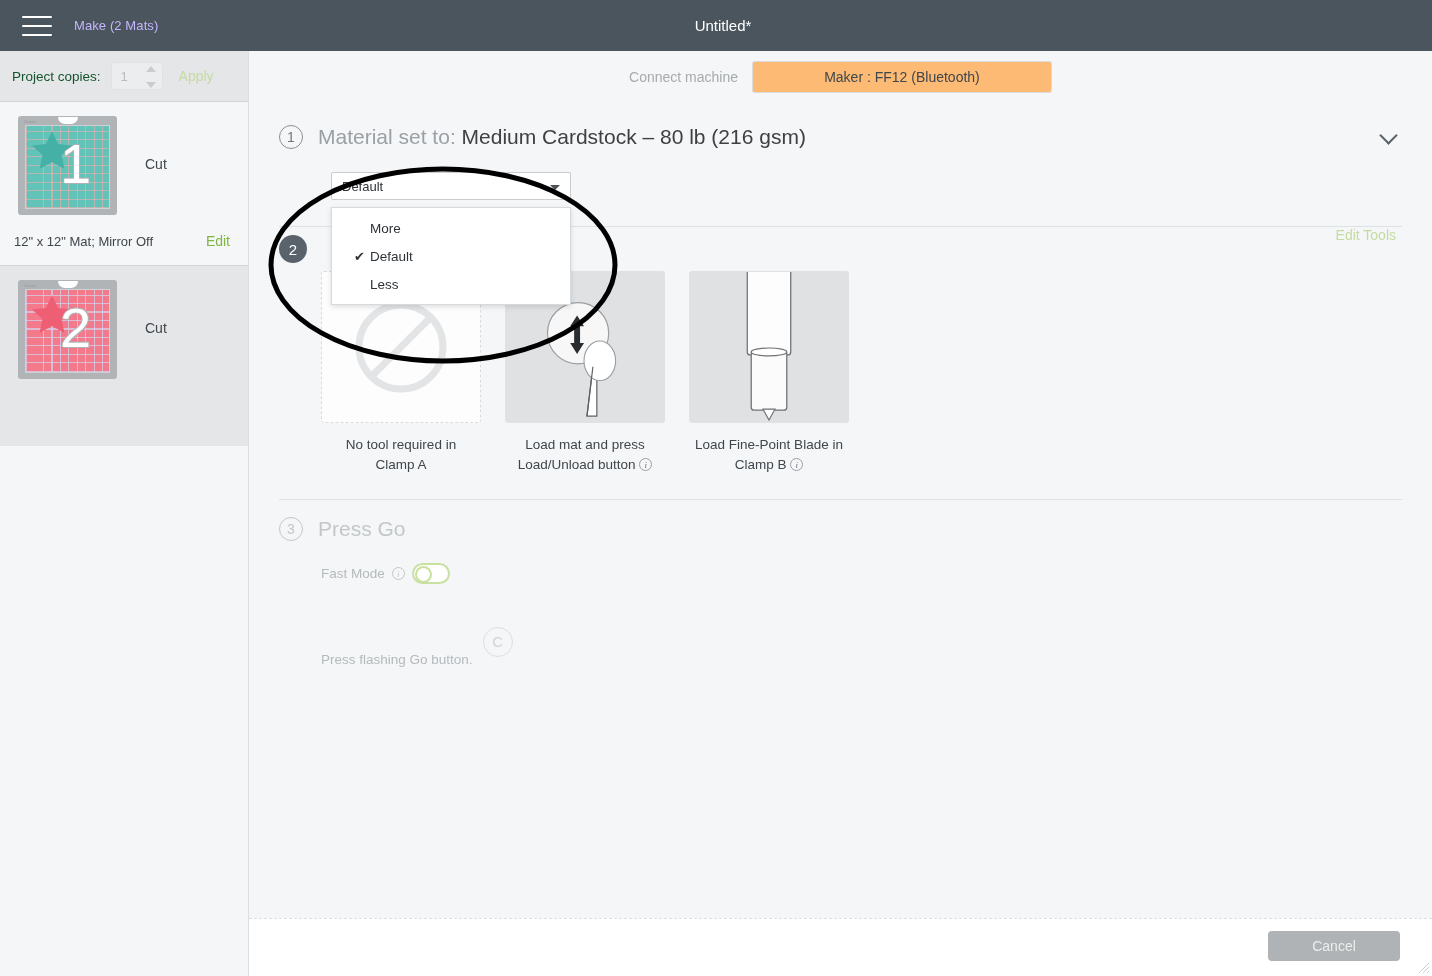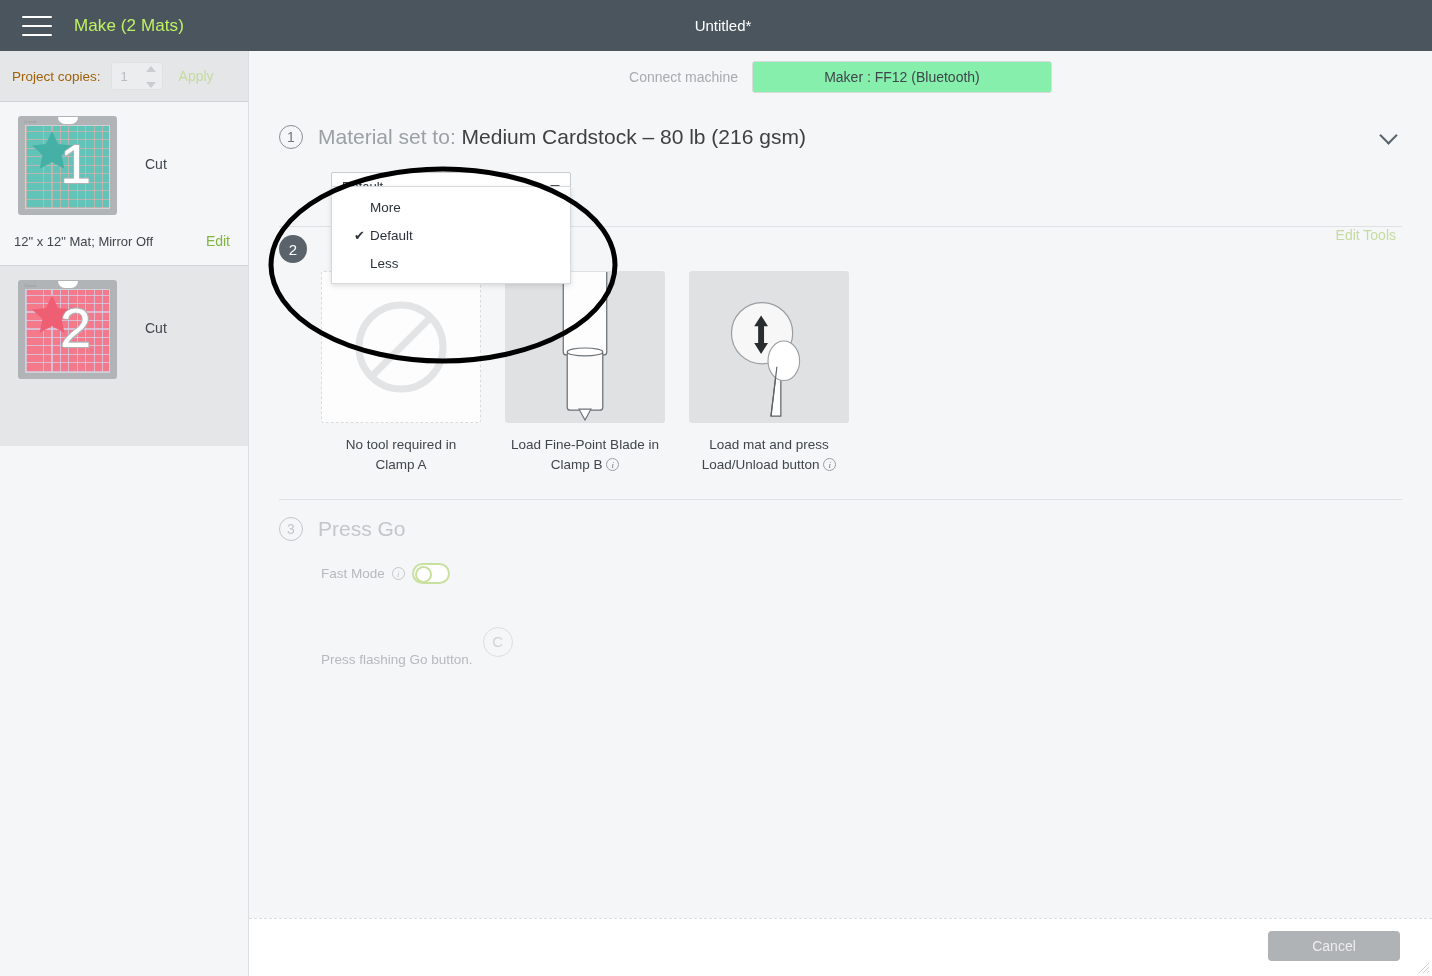--- a/index.html
+++ b/index.html
@@ -17,39 +17,39 @@
     background: #4b555e;
     display: flex; align-items: center;
   }
   .hamburger {
     margin-left: 22px; width: 30px; height: 20px;
     display: flex; flex-direction: column; justify-content: space-between;
     cursor: pointer;
   }
   .hamburger span { display: block; height: 2px; background: #ffffff; border-radius: 1px; }
   .make-title {
-    margin-left: 22px; color: #bef264; font-size: 17px; letter-spacing: .1px;
+    margin-left: 22px; color: #c4b5fd; font-size: 13px; letter-spacing: .1px;
   }
   .doc-title {
     position: absolute; left: 14px; right: 0; top: 0; height: 51px;
     display: flex; align-items: center; justify-content: center;
     color: #ffffff; font-size: 15px; pointer-events: none;
   }
 
   
   .sidebar {
     position: absolute; top: 51px; left: 0; width: 249px; height: 925px;
     background: #f4f6f7; border-right: 1px solid #dcdfe1;
   }
   .copies-bar {
     height: 51px; background: #e4e6e8;
     display: flex; align-items: center; padding-left: 12px;
     border-bottom: 1px solid #d2d5d7;
   }
-  .copies-label { font-size: 13.5px; color: #a16207; }
+  .copies-label { font-size: 13.5px; color: #14532d; }
   .stepper {
     margin-left: 10px; width: 52px; height: 28px;
     background: #ebedee; border: 1px solid #dfe1e3; border-radius: 3px;
     display: flex; align-items: center; position: relative;
   }
   .stepper input {
     width: 32px; border: 0; background: transparent; outline: none;
     font-size: 13px; color: #b8bcbf; padding-left: 9px;
     font-family: "Liberation Sans", sans-serif;
   }
@@ -108,21 +108,21 @@
   .main {
     position: absolute; top: 51px; left: 249px; width: 1183px; height: 925px;
     background: #f4f6f7;
   }
   .connect-bar {
     height: 51px; display: flex; align-items: center; justify-content: center;
     gap: 14px; background: #f4f6f7;
   }
   .connect-label { font-size: 14px; color: #a7abae; }
   .machine-btn {
-    width: 300px; height: 32px; background: #86efac;
+    width: 300px; height: 32px; background: #fdba74;
     border: 1px solid #d8dadc; border-radius: 3px;
     display: flex; align-items: center; justify-content: center;
     font-size: 14px; color: #3f464c; cursor: pointer;
   }
 
   .content { padding: 0 30px 0 30px; }
 
   .step-head { display: flex; align-items: center; height: 70px; position: relative; }
   .step-badge-outline {
     width: 24px; height: 24px; border-radius: 50%; border: 1px solid #8a9096;
@@ -154,21 +154,21 @@
     border: 1px solid #c9cdd0; border-radius: 2px;
     display: flex; align-items: center; padding: 0 10px;
     font-size: 13px; color: #2d3338; cursor: pointer; position: relative;
   }
   .pressure-caret {
     position: absolute; right: 10px; top: 12px;
     width: 0; height: 0; border-left: 5px solid transparent;
     border-right: 5px solid transparent; border-top: 5px solid #4b5055;
   }
   .pressure-menu {
-    position: absolute; top: 14px; left: 0; width: 240px;
+    position: absolute; top: 35px; left: 0; width: 240px;
     background: #ffffff; border: 1px solid #d7dadc;
     box-shadow: 0 2px 5px rgba(0,0,0,.12);
     padding: 6px 0;
   }
   .pressure-opt {
     height: 28px; display: flex; align-items: center;
     font-size: 13.5px; color: #2d3338; padding-left: 22px; cursor: pointer;
     position: relative;
   }
   .pressure-opt .check {
@@ -369,50 +369,50 @@
           </div>
           <div class="tool-cap">
             <div>No tool required in</div>
             <div>Clamp A</div>
           </div>
         </div>
 
         <div class="tool-card">
           <div class="tool-img gray">
             <svg width="160" height="152" viewBox="0 0 160 152">
-              <rect x="58" y="-4" width="44" height="88" rx="3" fill="#fdfdfd" stroke="#6e7377" stroke-width="1.3"></rect>
-              <rect x="62" y="80" width="36" height="60" rx="3" fill="#fbfbfb" stroke="#6e7377" stroke-width="1.3"></rect>
-              <ellipse cx="80" cy="81" rx="18" ry="4" fill="#ffffff" stroke="#6e7377" stroke-width="1.2"></ellipse>
-              <path d="M74 139 L80 150 L86 139 Z" fill="#ffffff" stroke="#6e7377" stroke-width="1.2"></path>
-            </svg>
-          </div>
-          <div class="tool-cap">
-            <div>Load Fine-Point Blade in</div>
-            <div>
-              <span>Clamp B</span>
-              <span class="info-i">i</span>
-            </div>
-          </div>
-        </div>
-
-        <div class="tool-card">
-          <div class="tool-img gray">
-            <svg width="160" height="152" viewBox="0 0 160 152">
               <circle cx="73" cy="62" r="31" fill="#f7f7f7" stroke="#9a9ea1" stroke-width="1.2"></circle>
               <path d="M72 44 L79 55 L75 55 L75 72 L79 72 L72 83 L65 72 L69 72 L69 55 L65 55 Z" fill="#2a2d30"></path>
               <path d="M82 146 L88 96 C90 82 104 80 106 92 C107 99 102 104 96 104
                        L92 104 L92 146 Z" fill="#ffffff" stroke="#5c6165" stroke-width="1.2"></path>
               <ellipse cx="95" cy="90" rx="16" ry="20" fill="#ffffff" stroke="#9a9ea1" stroke-width="1.1"></ellipse>
               <path d="M82 146 L88 96" fill="none" stroke="#5c6165" stroke-width="1.2"></path>
             </svg>
           </div>
           <div class="tool-cap">
             <div>Load mat and press</div>
             <div>
               <span>Load/Unload button</span>
+              <span class="info-i">i</span>
+            </div>
+          </div>
+        </div>
+
+        <div class="tool-card">
+          <div class="tool-img gray">
+            <svg width="160" height="152" viewBox="0 0 160 152">
+              <rect x="58" y="-4" width="44" height="88" rx="3" fill="#fdfdfd" stroke="#6e7377" stroke-width="1.3"></rect>
+              <rect x="62" y="80" width="36" height="60" rx="3" fill="#fbfbfb" stroke="#6e7377" stroke-width="1.3"></rect>
+              <ellipse cx="80" cy="81" rx="18" ry="4" fill="#ffffff" stroke="#6e7377" stroke-width="1.2"></ellipse>
+              <path d="M74 139 L80 150 L86 139 Z" fill="#ffffff" stroke="#6e7377" stroke-width="1.2"></path>
+            </svg>
+          </div>
+          <div class="tool-cap">
+            <div>Load Fine-Point Blade in</div>
+            <div>
+              <span>Clamp B</span>
               <span class="info-i">i</span>
             </div>
           </div>
         </div>
       </div>
 
       <div class="hr" style="margin-top:24px"></div>
 
       <div class="step-head" style="height:58px">
         <div class="step-badge-outline muted">3</div>

